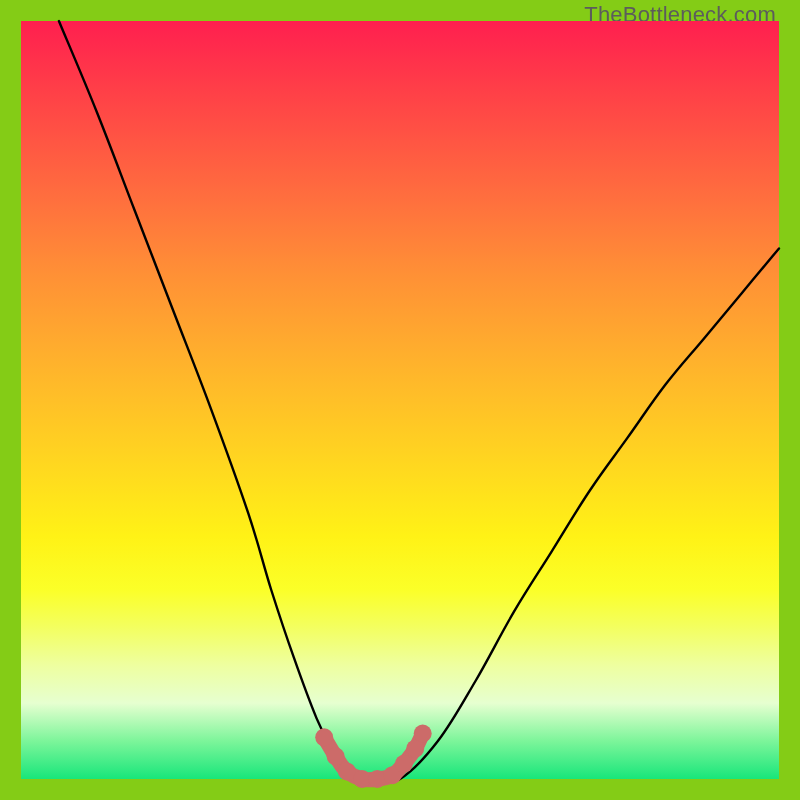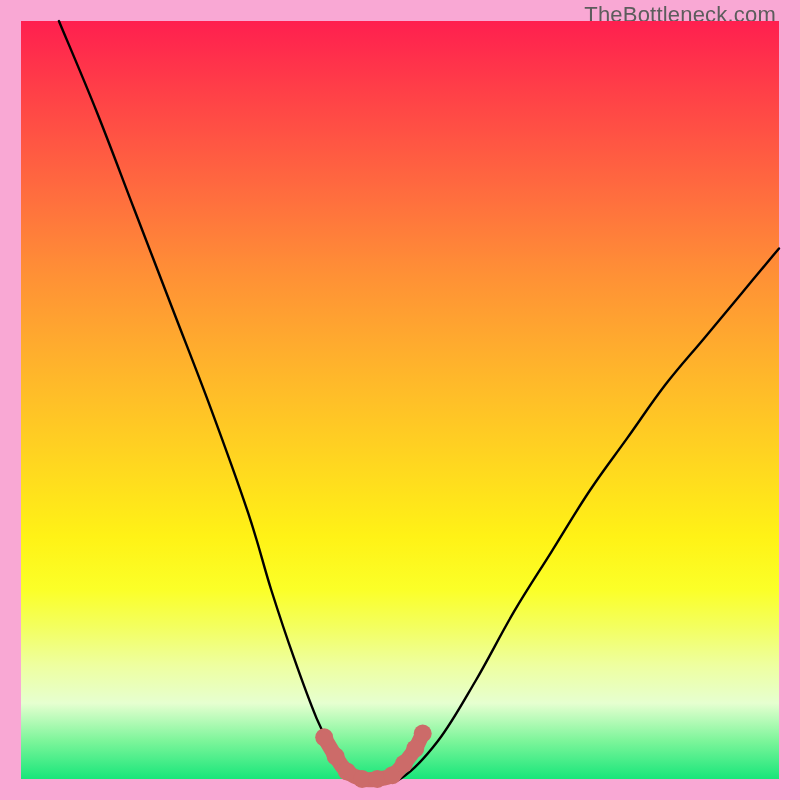--- a/index.html
+++ b/index.html
@@ -8,21 +8,21 @@
     width: 800px;
     height: 800px;
     background: #000;
     overflow: hidden;
     font-family: Arial, Helvetica, sans-serif;
   }
   .frame {
     position: relative;
     width: 800px;
     height: 800px;
-    background: #f9a8d4;
+    background: #84cc16;
   }
   .plot-area {
     position: absolute;
     left: 21px;
     top: 21px;
     width: 758px;
     height: 758px;
     background: linear-gradient(
       to bottom,
       #ff1f4f 0%,

